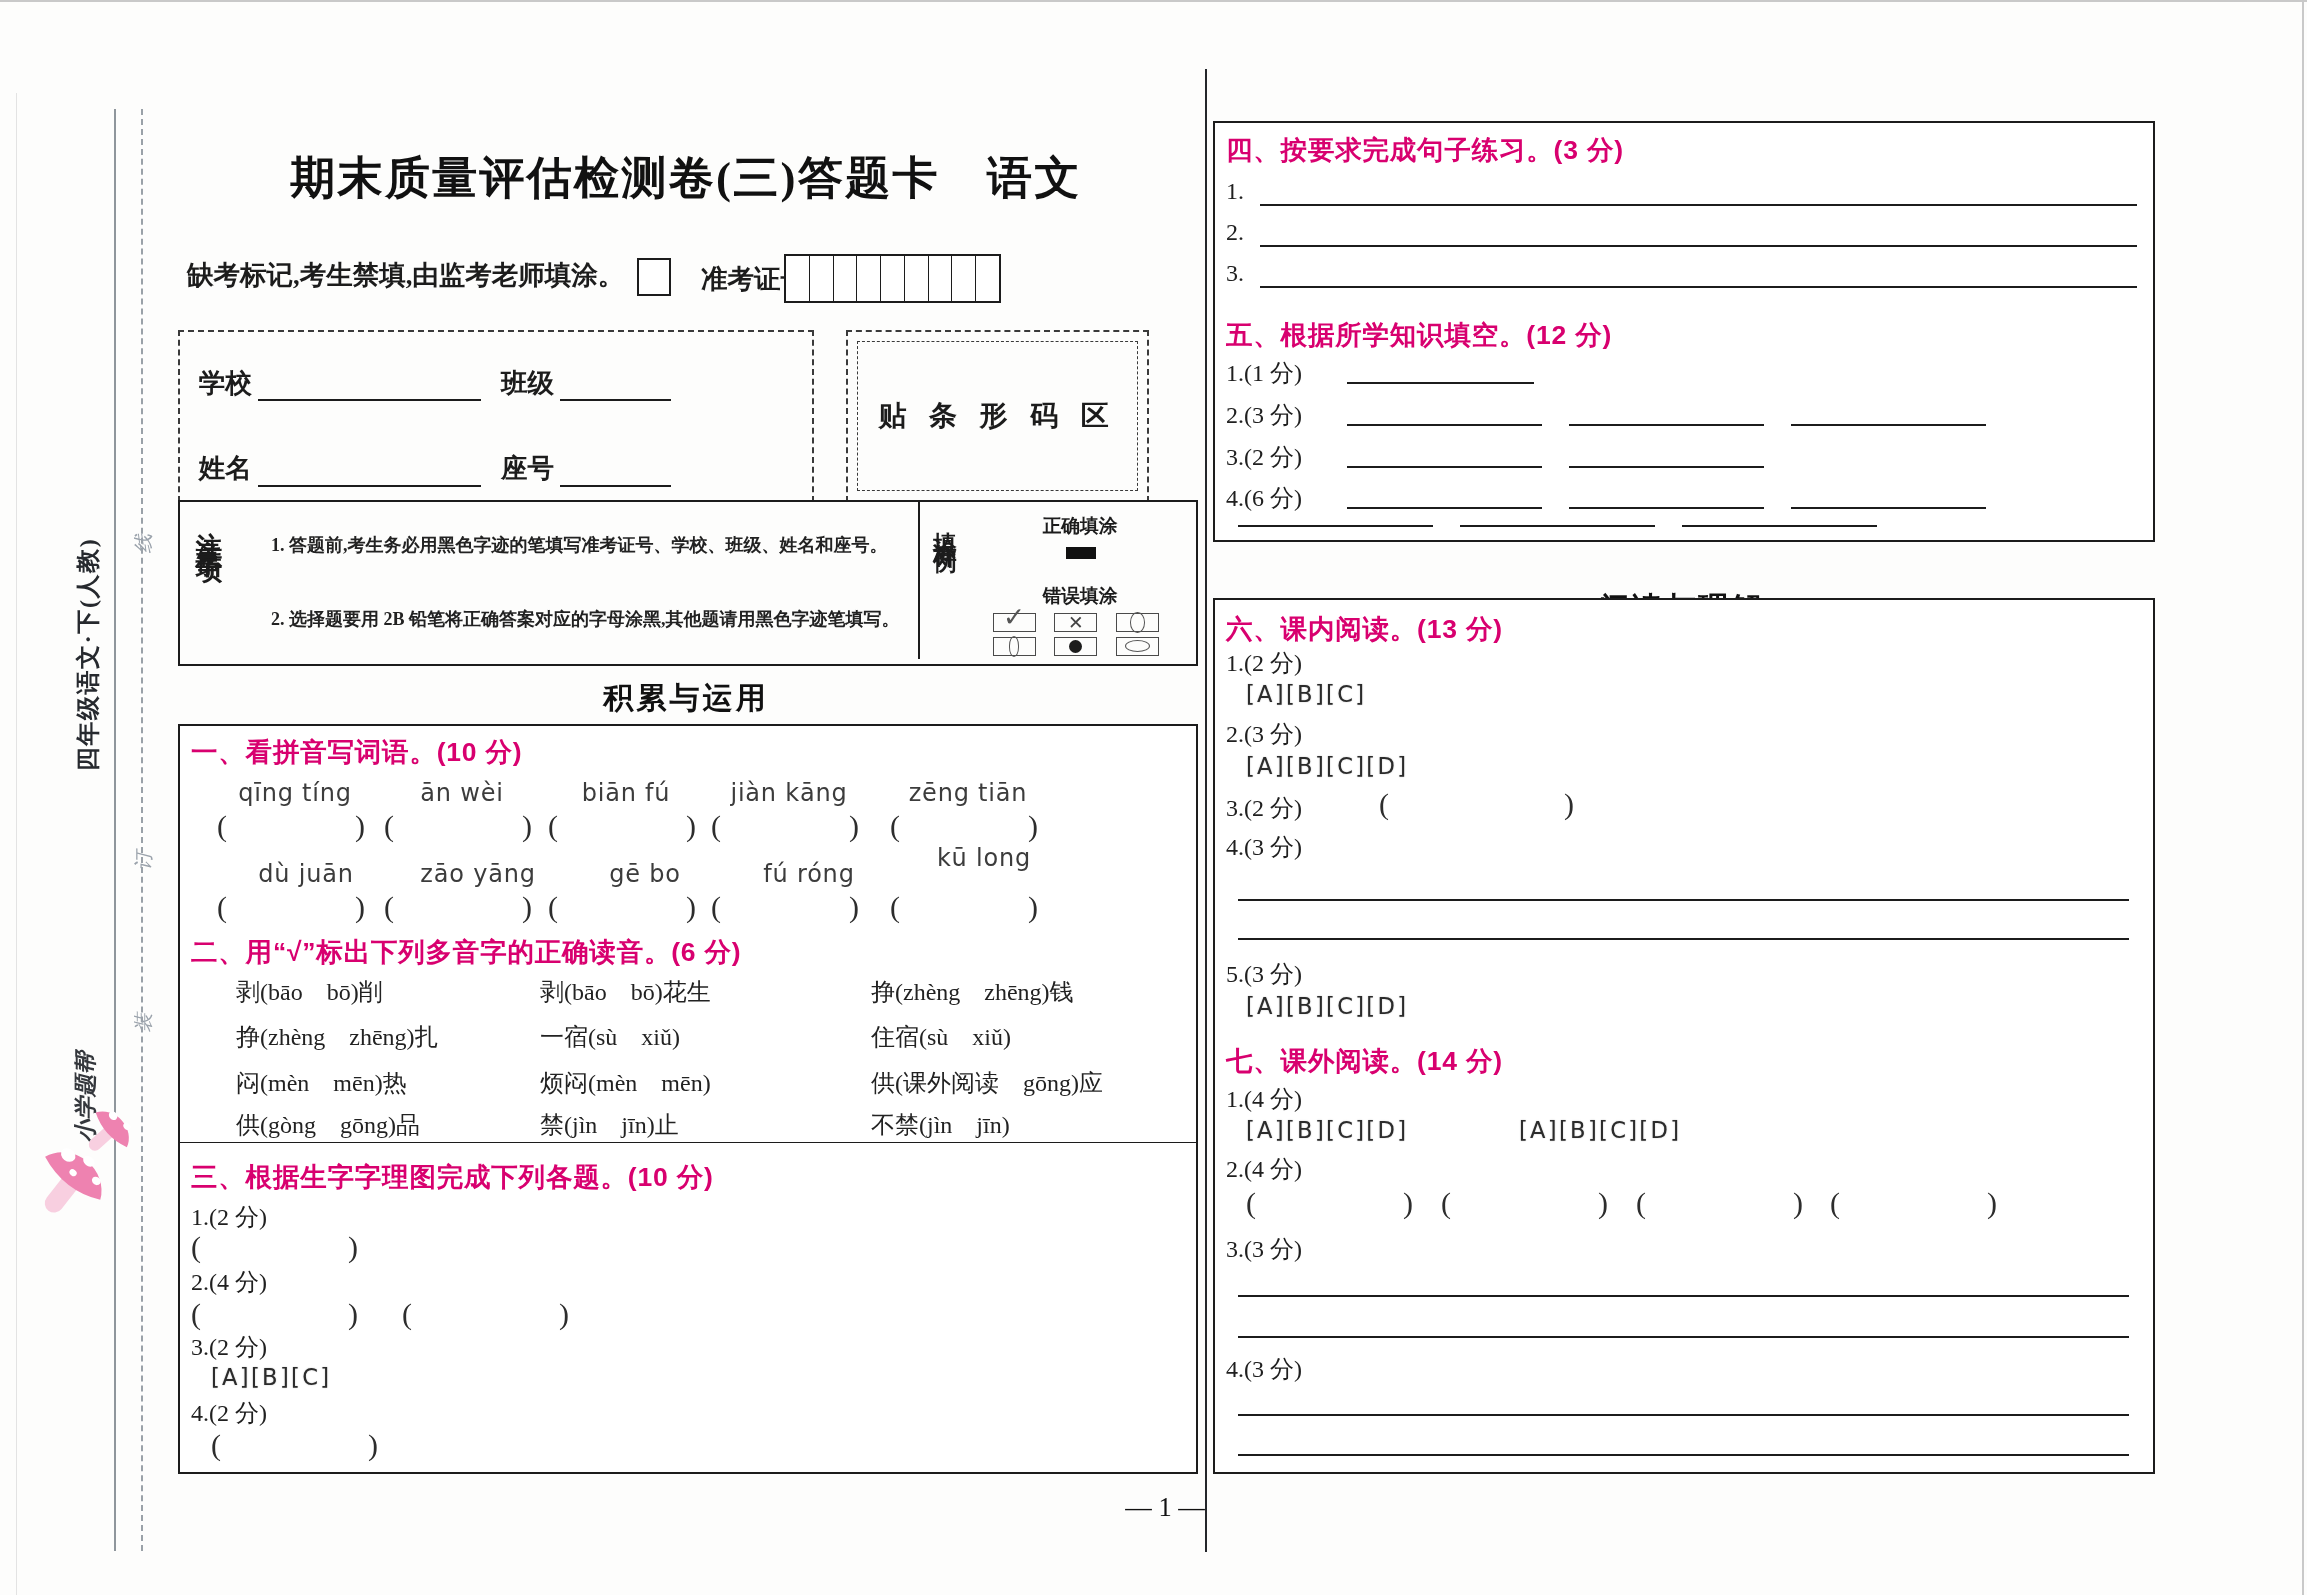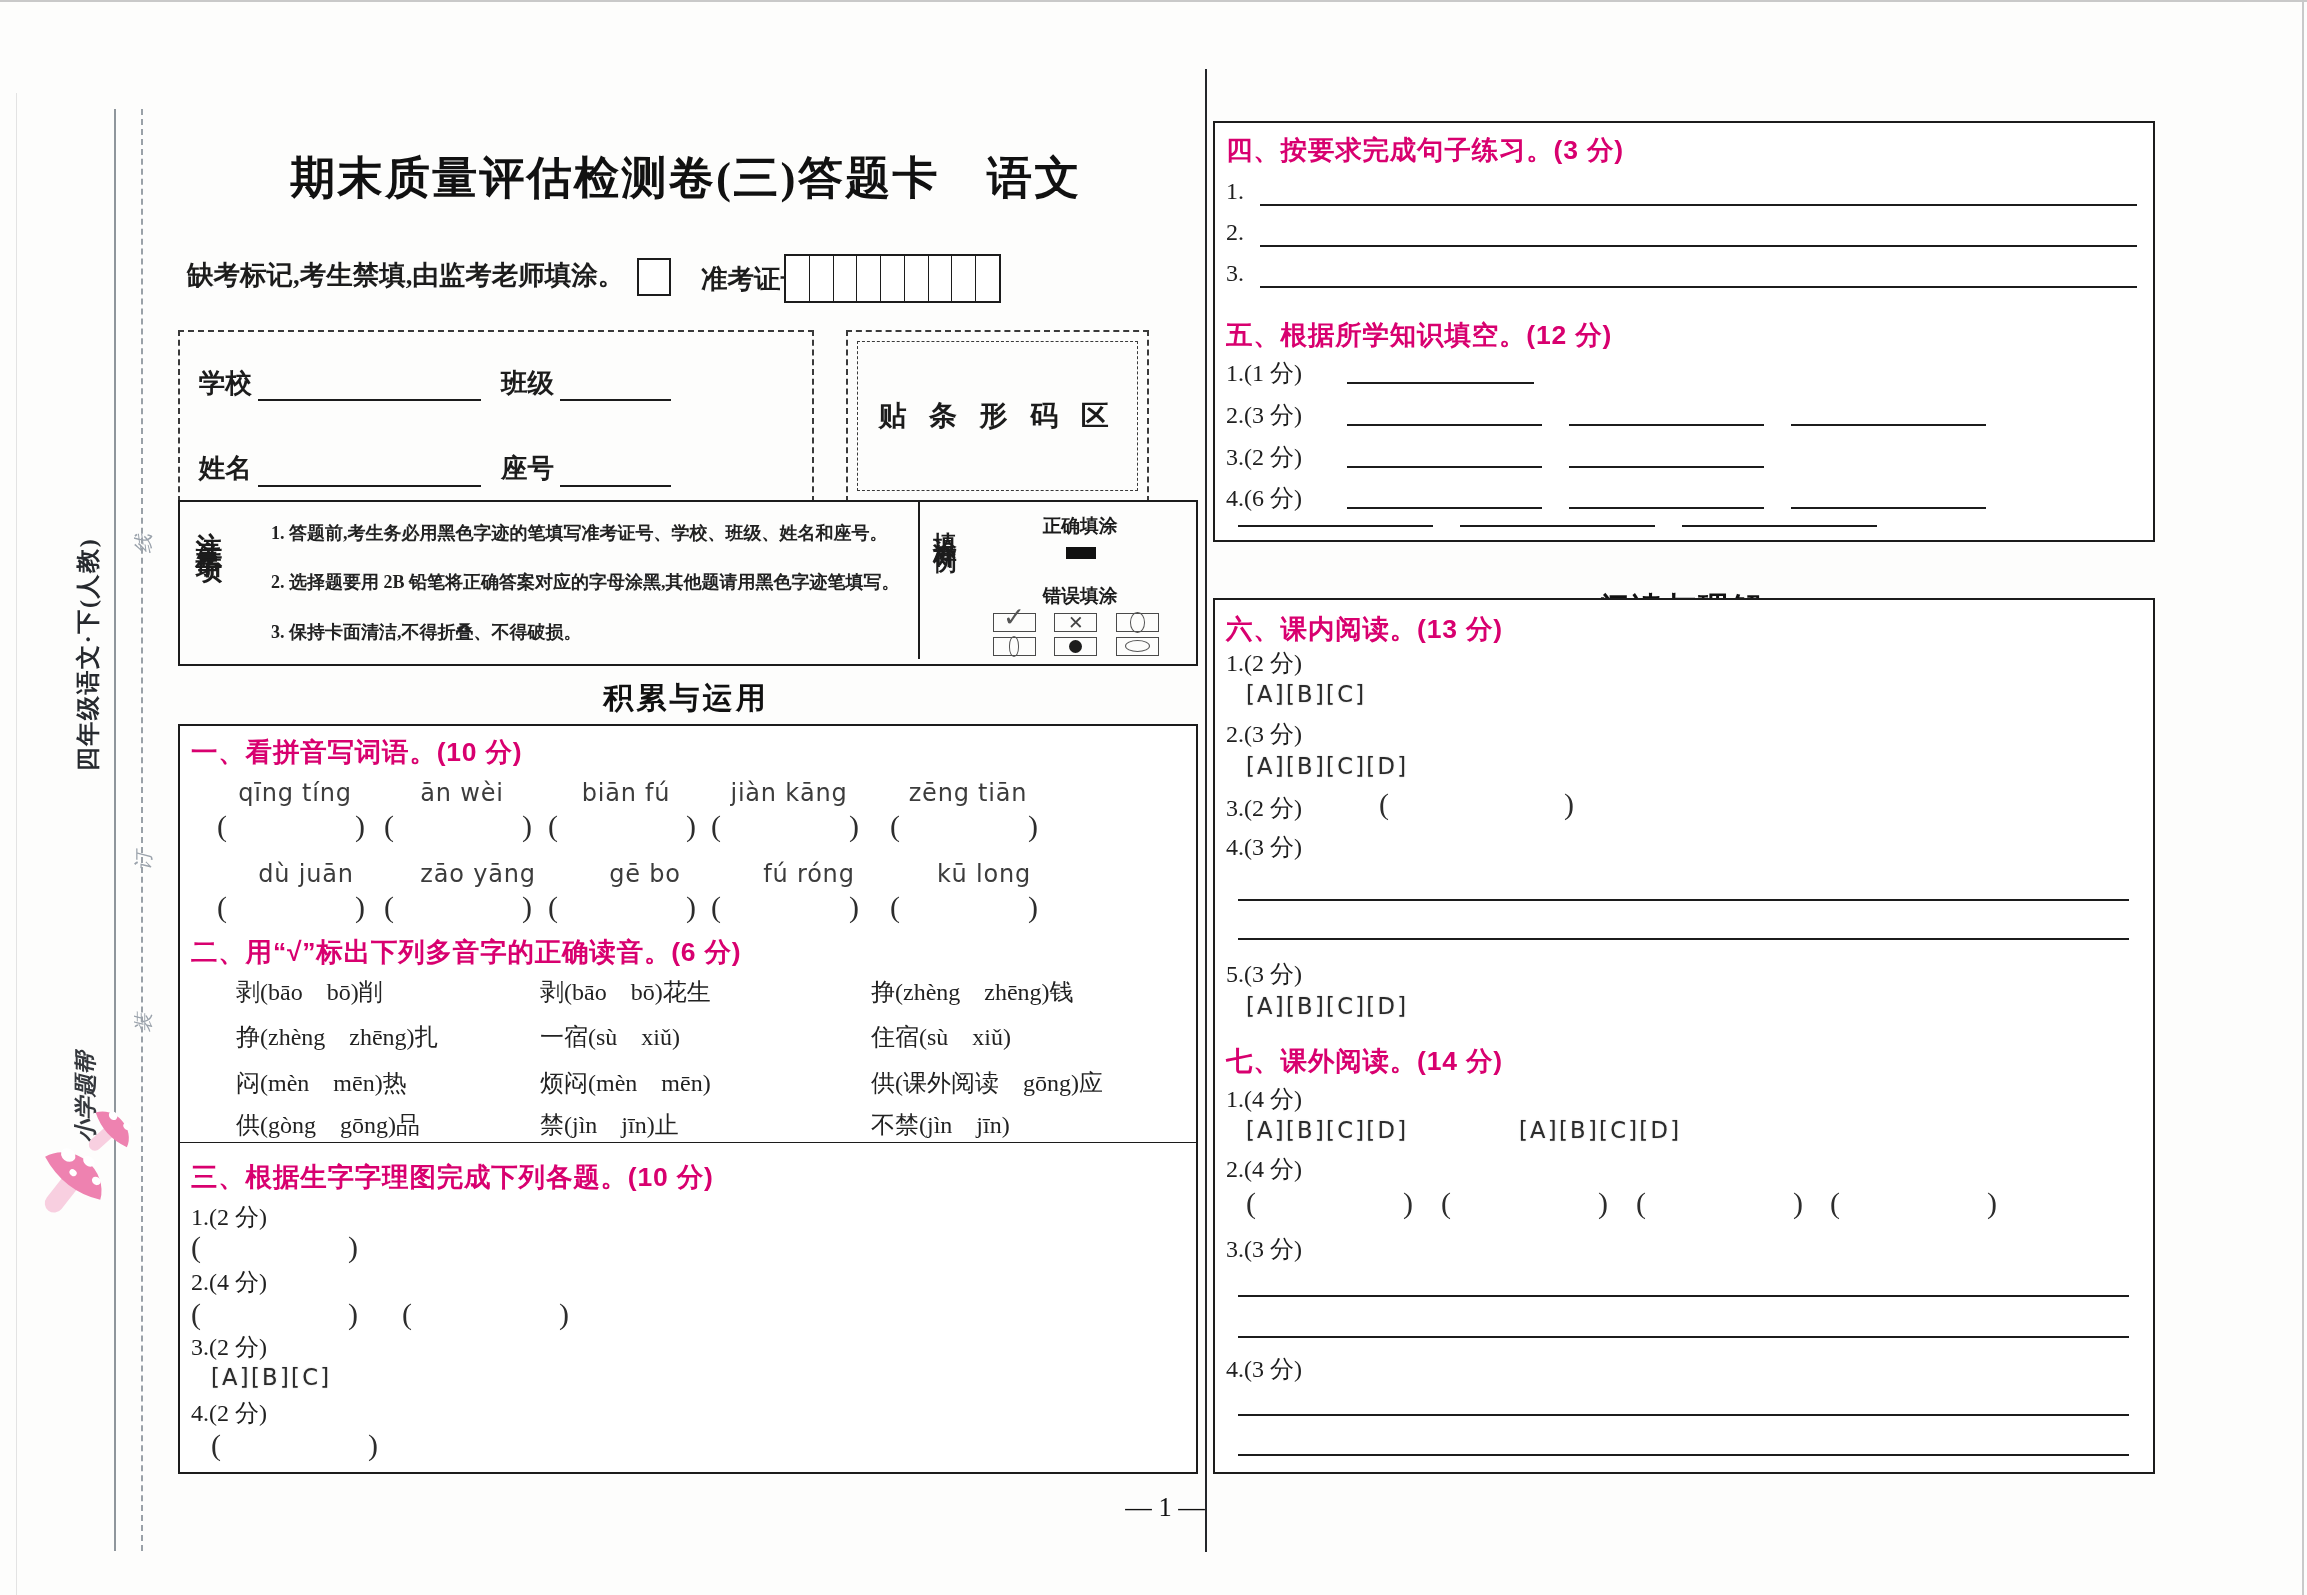--- a/index.html
+++ b/index.html
@@ -146,21 +146,20 @@
     <div class="bc-inner">
       <span class="bc-text">贴 条 形 码 区</span>
     </div>
   </div>
 
   <div class="notice-box">
     <div class="notice-side">注意事项</div>
     <div class="notice-items">
       <div>1. 答题前,考生务必用黑色字迹的笔填写准考证号、学校、班级、姓名和座号。</div>
       <div>2. 选择题要用 2B 铅笔将正确答案对应的字母涂黑,其他题请用黑色字迹笔填写。</div>
-      <div>3. 保持卡面清洁,不得折叠、不得破损。</div>
     </div>
     <div class="notice-div"></div>
     <div class="sample-side">填涂样例</div>
     <div class="sample-area">
       <div class="correct-label">正确填涂</div>
       <div class="correct-rect"></div>
       <div class="wrong-label">错误填涂</div>
       <div class="marks">
         <div class="mark-box">
             <span class="mk-check">✓</span>
@@ -210,21 +209,21 @@
         <i>)</i>
       </span>
     <span class="ppair" style="left:710px;top:83px;width:148px;">
         <i>(</i>
         <i>)</i>
       </span>
     <span class="py" style="left:44px;top:134px;">dù juān</span>
     <span class="py" style="left:216px;top:134px;">zāo yāng</span>
     <span class="py" style="left:383px;top:134px;">gē bo</span>
     <span class="py" style="left:547px;top:134px;">fú róng</span>
-    <span class="py" style="left:722px;top:134px;">kū long</span>
+    <span class="py" style="left:722px;top:118px;">kū long</span>
     <span class="ppair" style="left:37px;top:164px;width:148px;">
         <i>(</i>
         <i>)</i>
       </span>
     <span class="ppair" style="left:204px;top:164px;width:148px;">
         <i>(</i>
         <i>)</i>
       </span>
     <span class="ppair" style="left:368px;top:164px;width:148px;">
         <i>(</i>

